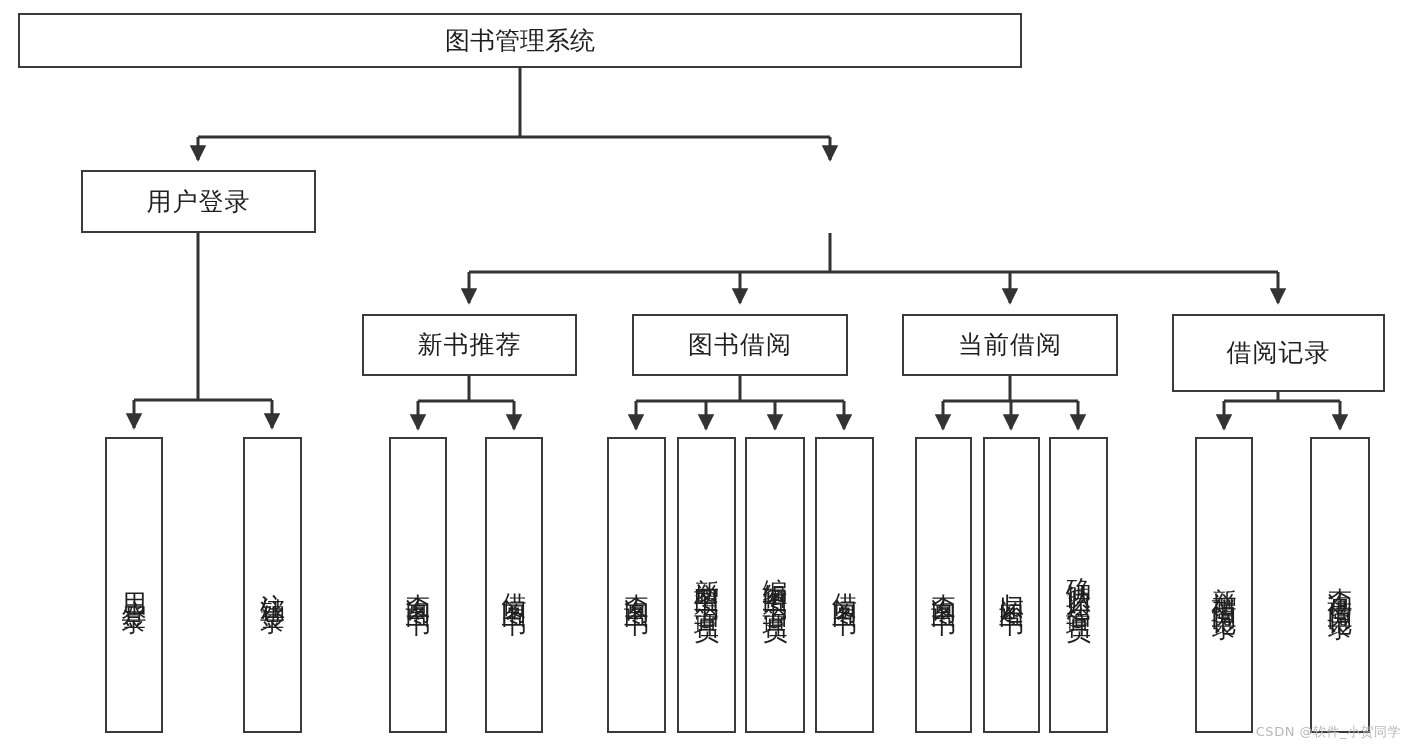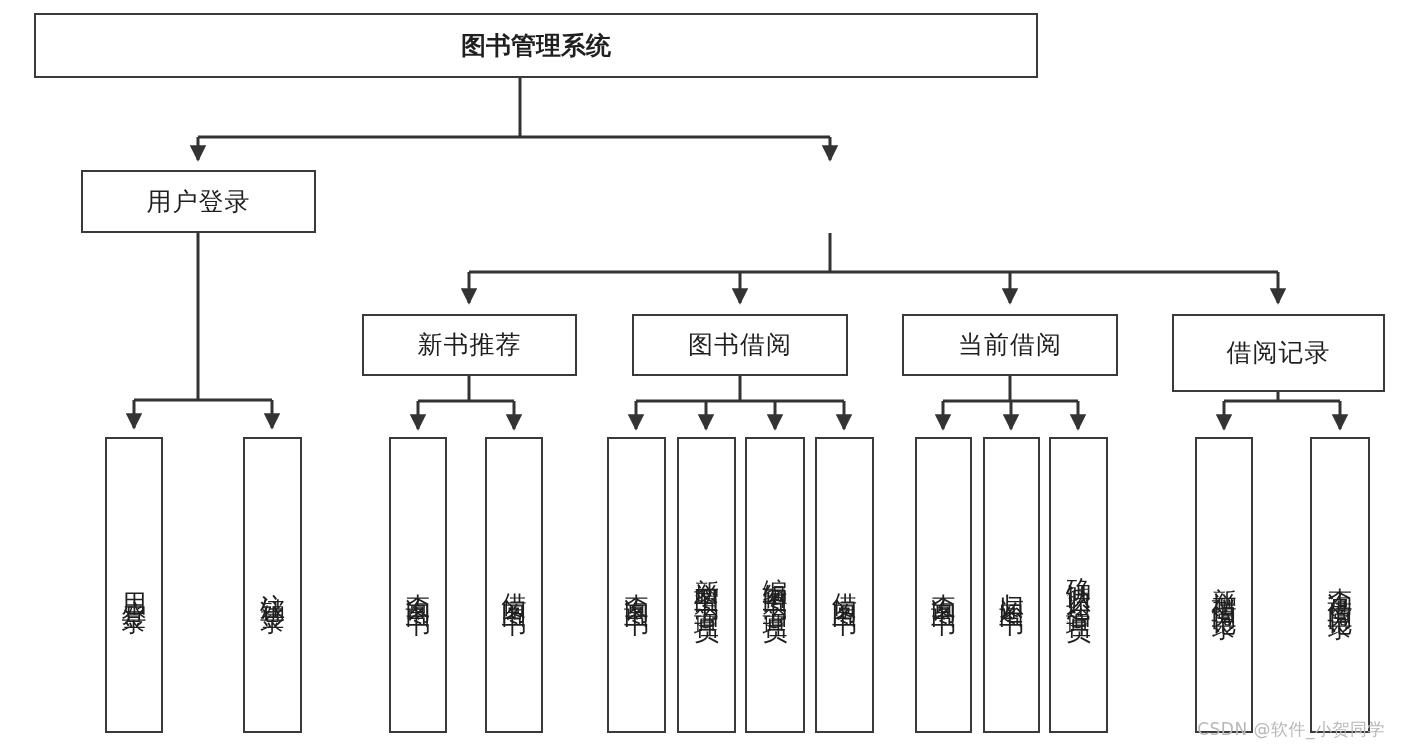--- a/index.html
+++ b/index.html
@@ -52,23 +52,23 @@
     padding-top: 10px;
     padding-bottom: 10px;
   }
   .node.v .vtext {
     writing-mode: vertical-rl;
     text-orientation: upright;
     display: block;
   }
   .watermark {
     position: absolute;
-    right: 20px;
+    right: 4px;
     bottom: 6px;
-    font-size: 17px;
+    font-size: 13px;
     color: #b8b8b8;
     letter-spacing: 0.5px;
     z-index: 5;
     white-space: nowrap;
   }
 </style>
 </head>
 <body>
 
 <div id="canvas">
@@ -116,21 +116,21 @@
       <path d="M 1011 401 L 1011 429" marker-end="url(#arrow)"></path>
       <path d="M 1078 401 L 1078 429" marker-end="url(#arrow)"></path>
 
       <path d="M 1278 376 L 1278 401"></path>
       <path d="M 1224 401 L 1340 401"></path>
       <path d="M 1224 401 L 1224 429" marker-end="url(#arrow)"></path>
       <path d="M 1340 401 L 1340 429" marker-end="url(#arrow)"></path>
     </g>
   </svg>
 
-  <div class="node root" style="left:34px; top:13px; width:1004px; height:65px;font-weight:bold;">
+  <div class="node root" style="left:18px; top:13px; width:1004px; height:55px;">
     <span>图书管理系统</span>
   </div>
 
   <div class="node h" style="left:81px; top:170px; width:235px; height:63px;">
     <span>用户登录</span>
   </div>
 
   <div class="node h" style="left:362px; top:314px; width:215px; height:62px;font-family:Liberation Serif, serif;">
     <span>新书推荐</span>
   </div>

